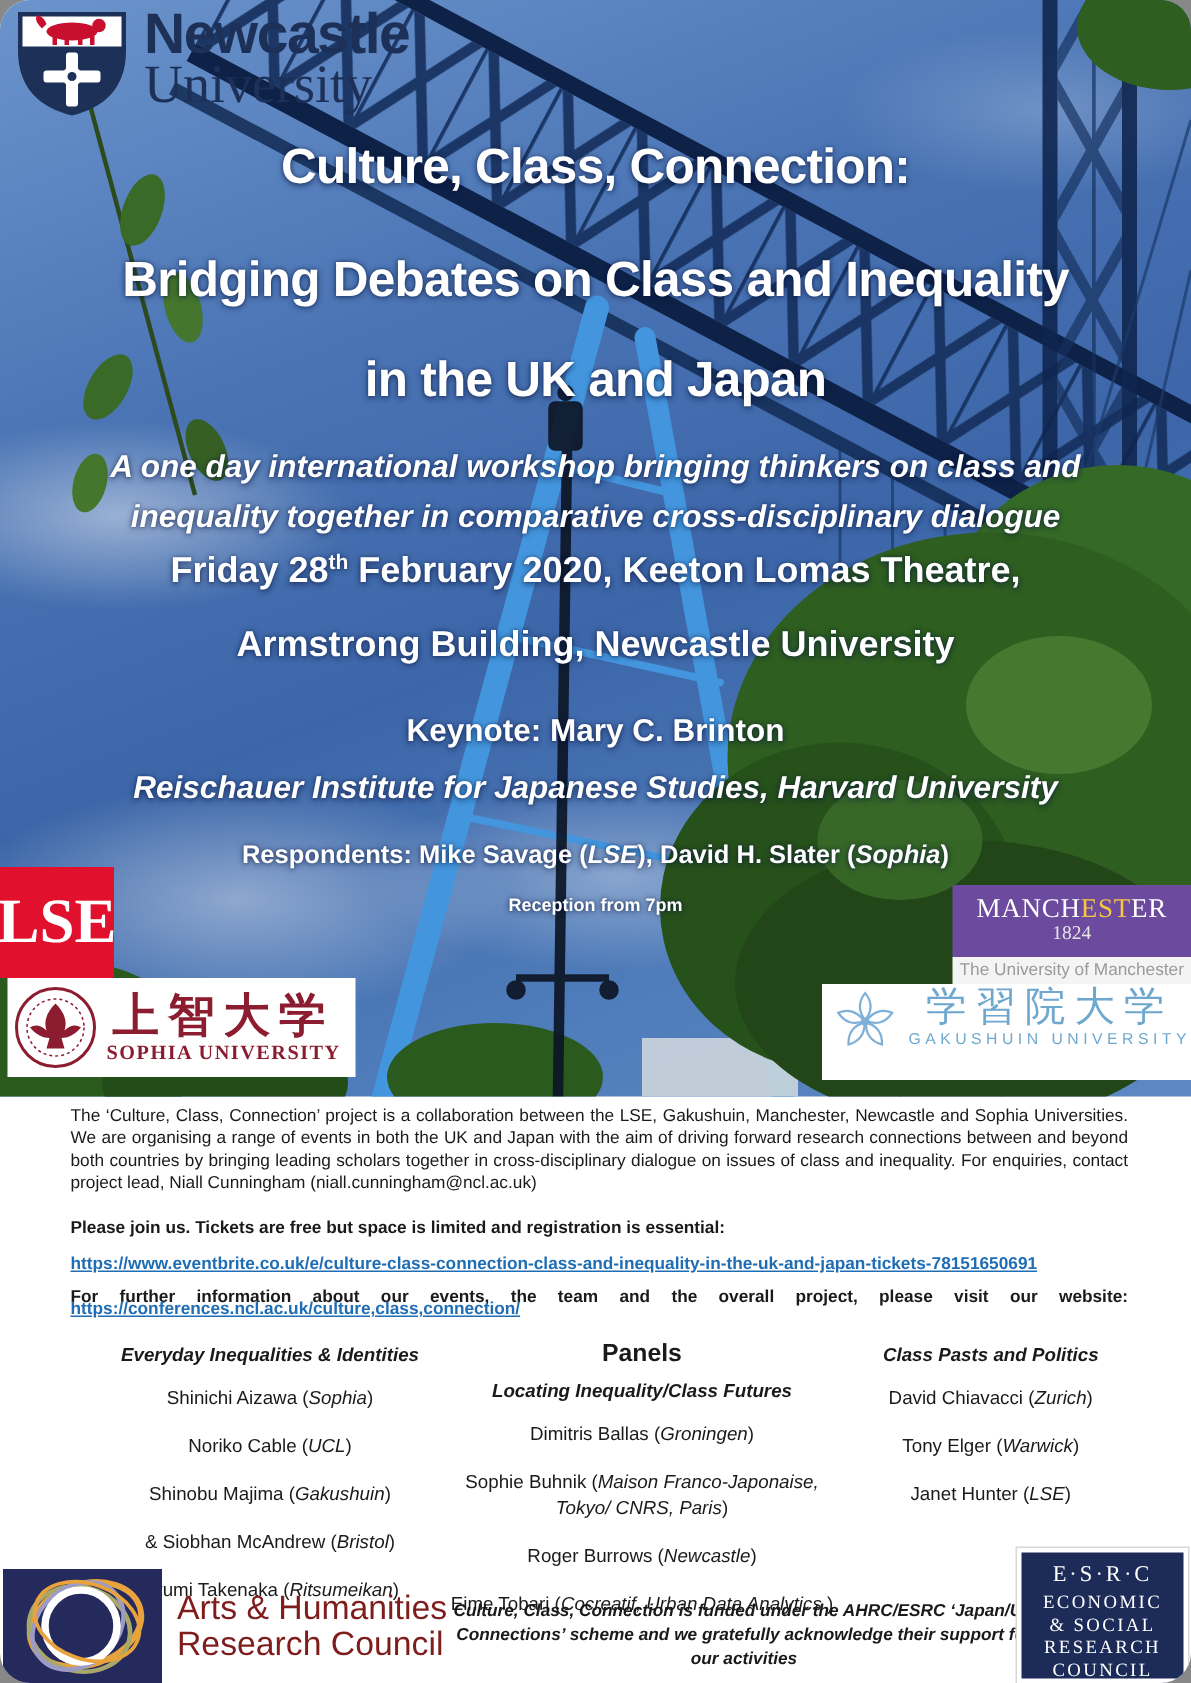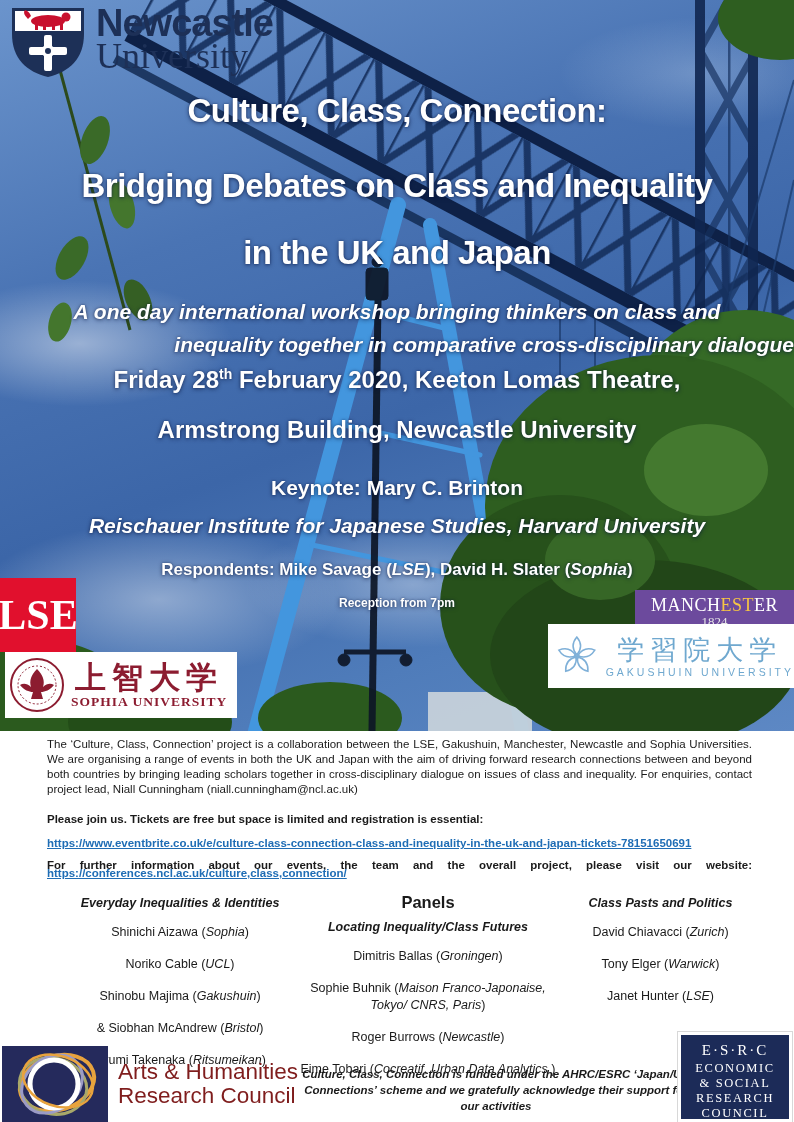--- a/index.html
+++ b/index.html
@@ -1,32 +1,32 @@
 <!DOCTYPE html>
 <html><head>
 <meta charset="utf-8">
 <style>
   html,body{margin:0;padding:0;background:#888;}
   .page{position:relative;width:794px;height:1122px;margin:0 auto;background:#ffffff;overflow:hidden;
-        font-family:"Liberation Sans",sans-serif;color:#1a1a1a;}
+        font-family:"Liberation Sans",sans-serif;color:#1a1a1a;border-radius:20px;}
   
   .hero{position:absolute;left:0;top:0;width:794px;height:731px;overflow:hidden;
     background:
       radial-gradient(220px 90px at 10% 47%, rgba(255,255,255,.45), transparent 70%),
       radial-gradient(260px 110px at 20% 82%, rgba(255,255,255,.40), transparent 70%),
       radial-gradient(240px 90px at 52% 80%, rgba(255,255,255,.35), transparent 70%),
       radial-gradient(200px 80px at 88% 10%, rgba(225,238,252,.25), transparent 70%),
       linear-gradient(160deg,#6b94cc 0%,#4a74b4 30%,#3c66a8 55%,#4f7cba 80%,#5d88c4 100%);}
   .scene{position:absolute;left:0;top:0;}
   .hero-text{position:absolute;left:0;right:0;text-align:center;color:#fff;
              text-shadow:0 1px 4px rgba(8,20,60,.65),0 0 2px rgba(8,20,60,.4);}
   .t{font-weight:bold;font-size:33px;letter-spacing:-.5px;}
   .t1{top:92px;} .t2{top:167px;} .t3{top:234px;}
   .sub{font-weight:bold;font-style:italic;font-size:21px;}
-  .sub1{top:300px;} .sub2{top:333px;text-align:right;}
+  .sub1{top:300px;} .sub2{top:333px;}
   .date{top:366px;font-weight:bold;font-size:24px;}
   .date sup{font-size:14px;}
   .venue{top:416px;font-weight:bold;font-size:24px;}
   .keynote{top:476px;font-weight:bold;font-size:21px;}
   .affil{top:514px;font-weight:bold;font-style:italic;font-size:21px;}
   .resp{top:560px;font-weight:bold;font-size:17px;}
   .reception{top:596px;font-weight:bold;font-size:12px;}
   
   .nu-logo{position:absolute;left:8px;top:4px;display:flex;align-items:flex-start;}
   .nu-words{margin-left:8px;color:#1d3057;line-height:1;}
@@ -40,22 +40,22 @@
   .man-box{background:#6c4a9d;height:48px;text-align:center;padding-top:6px;box-sizing:border-box;}
   .man-name{font-family:"Liberation Serif",serif;font-size:18px;letter-spacing:.5px;color:#fff;line-height:1;}
   .man-name .y{color:#f6c544;}
   .man-year{font-family:"Liberation Serif",serif;font-size:13px;color:#e5e5e5;line-height:1.2;}
   .man-strip{background:#f4f4f4;height:18px;text-align:center;font-size:11.5px;color:#9a9a9a;line-height:18px;}
   .sophia{position:absolute;left:5px;top:652px;width:232px;height:66px;background:#fff;
           display:flex;align-items:center;padding-left:4px;box-sizing:border-box;}
   .sophia-txt{margin-left:6px;color:#8c1c30;text-align:center;}
   .sophia-kanji{font-size:31px;font-weight:bold;letter-spacing:6px;line-height:1.1;font-family:"DejaVu Sans",sans-serif;white-space:nowrap;}
   .sophia-latin{font-family:"Liberation Serif",serif;font-weight:bold;font-size:13.5px;letter-spacing:1px;white-space:nowrap;}
-  .gaku{position:absolute;left:548px;top:624px;width:246px;height:64px;background:#fff;
-        display:flex;align-items:center;padding-left:8px;box-sizing:border-box;}
+  .gaku{position:absolute;left:548px;top:656px;width:246px;height:64px;background:#fff;
+        display:flex;align-items:flex-start;padding-left:8px;box-sizing:border-box;}
   .gaku-txt{margin-left:8px;color:#6fa8cf;text-align:center;}
   .gaku-kanji{font-size:27px;letter-spacing:6px;line-height:1.15;font-family:"DejaVu Sans",sans-serif;white-space:nowrap;}
   .gaku-latin{font-size:10.5px;letter-spacing:3px;white-space:nowrap;}
   
   .doc-block{position:absolute;left:47px;width:705px;font-size:11.5px;line-height:15px;}
   .intro{top:737px;text-align:justify;}
   .join{top:812px;font-weight:bold;}
   .ebrite{top:836px;}
   a.link{color:#1f6db5;font-weight:bold;text-decoration:underline;}
   .further1{top:858px;font-weight:bold;text-align:justify;text-align-last:justify;}

